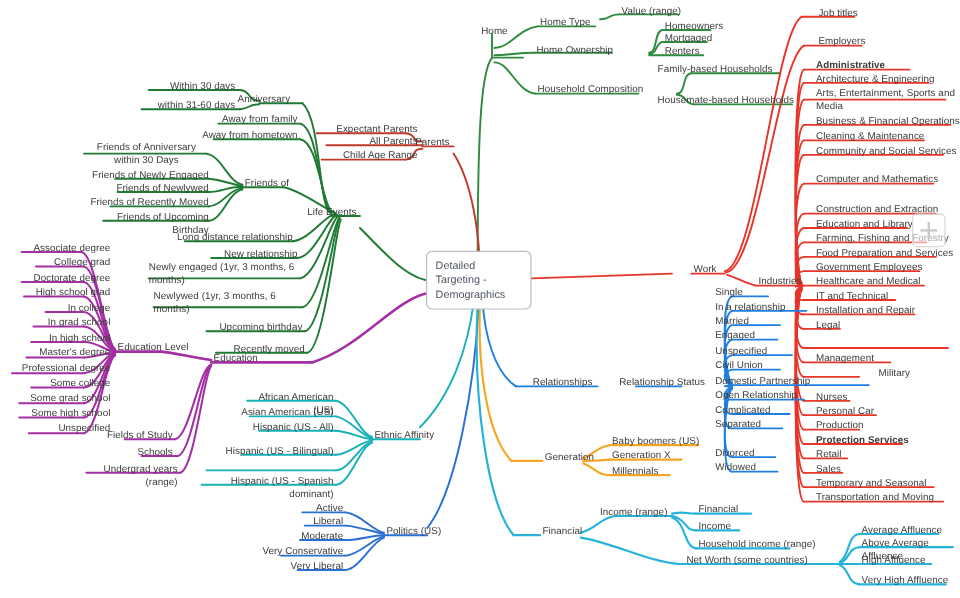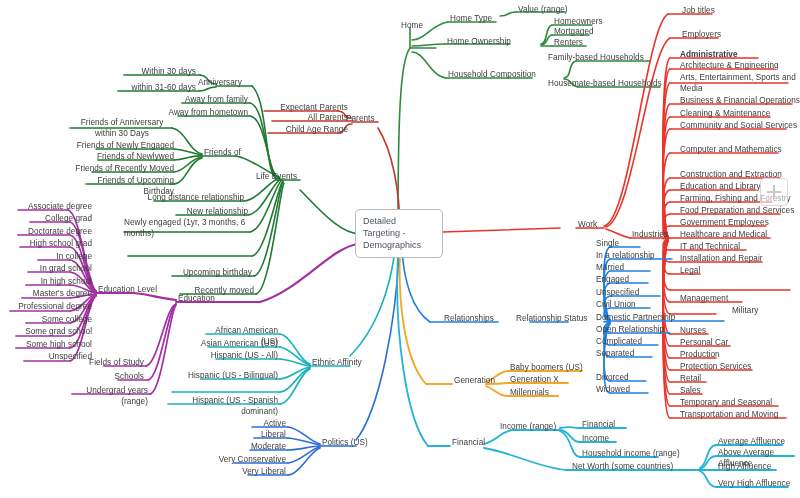--- a/index.html
+++ b/index.html
@@ -395,20 +395,21 @@
 <div class="node r" style="left:146px;top:108px;width:102px;">Away from hometown</div>
 <div class="node l" style="left:204px;top:148px;">Friends of</div>
 <div class="node l" style="left:70px;top:118px;width:104px;text-align:center;">Friends of Anniversary within 30 Days</div>
 <div class="node r" style="left:70px;top:141px;width:104px;">Friends of Newly Engaged</div>
 <div class="node r" style="left:70px;top:152px;width:104px;">Friends of Newlywed</div>
 <div class="node r" style="left:70px;top:164px;width:104px;">Friends of Recently Moved</div>
 <div class="node r" style="left:66px;top:176px;width:108px;">Friends of Upcoming Birthday</div>
 <div class="node r" style="left:142px;top:193px;width:102px;">Long distance relationship</div>
 <div class="node r" style="left:166px;top:207px;width:82px;">New relationship</div>
 <div class="node l" style="left:124px;top:218px;width:124px;">Newly engaged (1yr, 3 months, 6 months)</div>
+<div class="node l" style="left:128px;top:242px;width:120px;">Newlywed (1yr, 3 months, 6 months)</div>
 <div class="node r" style="left:160px;top:268px;width:92px;">Upcoming birthday</div>
 <div class="node r" style="left:172px;top:286px;width:82px;">Recently moved</div>
 
 <div class="node l" style="left:178px;top:294px;">Education</div>
 <div class="node l" style="left:98px;top:285px;">Education Level</div>
 <div class="node r" style="left:8px;top:202px;width:84px;">Associate degree</div>
 <div class="node r" style="left:8px;top:214px;width:84px;">College grad</div>
 <div class="node r" style="left:8px;top:227px;width:84px;">Doctorate degree</div>
 <div class="node r" style="left:8px;top:239px;width:84px;">High school grad</div>
 <div class="node r" style="left:8px;top:252px;width:84px;">In college</div>
@@ -457,21 +458,21 @@
 <div class="node l" style="left:680px;top:218px;">Government Employees</div>
 <div class="node l" style="left:680px;top:230px;">Healthcare and Medical</div>
 <div class="node l" style="left:680px;top:242px;">IT and Technical</div>
 <div class="node l" style="left:680px;top:254px;">Installation and Repair</div>
 <div class="node l" style="left:680px;top:266px;">Legal</div>
 <div class="node l" style="left:680px;top:294px;">Management</div>
 <div class="node l" style="left:720px;top:306px;padding-left:12px;">Military</div>
 <div class="node l" style="left:680px;top:326px;">Nurses</div>
 <div class="node l" style="left:680px;top:338px;">Personal Car</div>
 <div class="node l" style="left:680px;top:350px;">Production</div>
-<div class="node l" style="left:680px;top:362px;">Protection Services</div>
+<div class="node l" style="left:680px;top:362px;font-weight:bold;">Protection Services</div>
 <div class="node l" style="left:680px;top:374px;">Retail</div>
 <div class="node l" style="left:680px;top:386px;">Sales</div>
 <div class="node l" style="left:680px;top:398px;">Temporary and Seasonal</div>
 <div class="node l" style="left:680px;top:410px;">Transportation and Moving</div>
 
 <div class="node l" style="left:444px;top:314px;">Relationships</div>
 <div class="node l" style="left:516px;top:314px;">Relationship Status</div>
 <div class="node l" style="left:596px;top:239px;">Single</div>
 <div class="node l" style="left:596px;top:251px;">In a relationship</div>
 <div class="node l" style="left:596px;top:263px;">Married</div>

